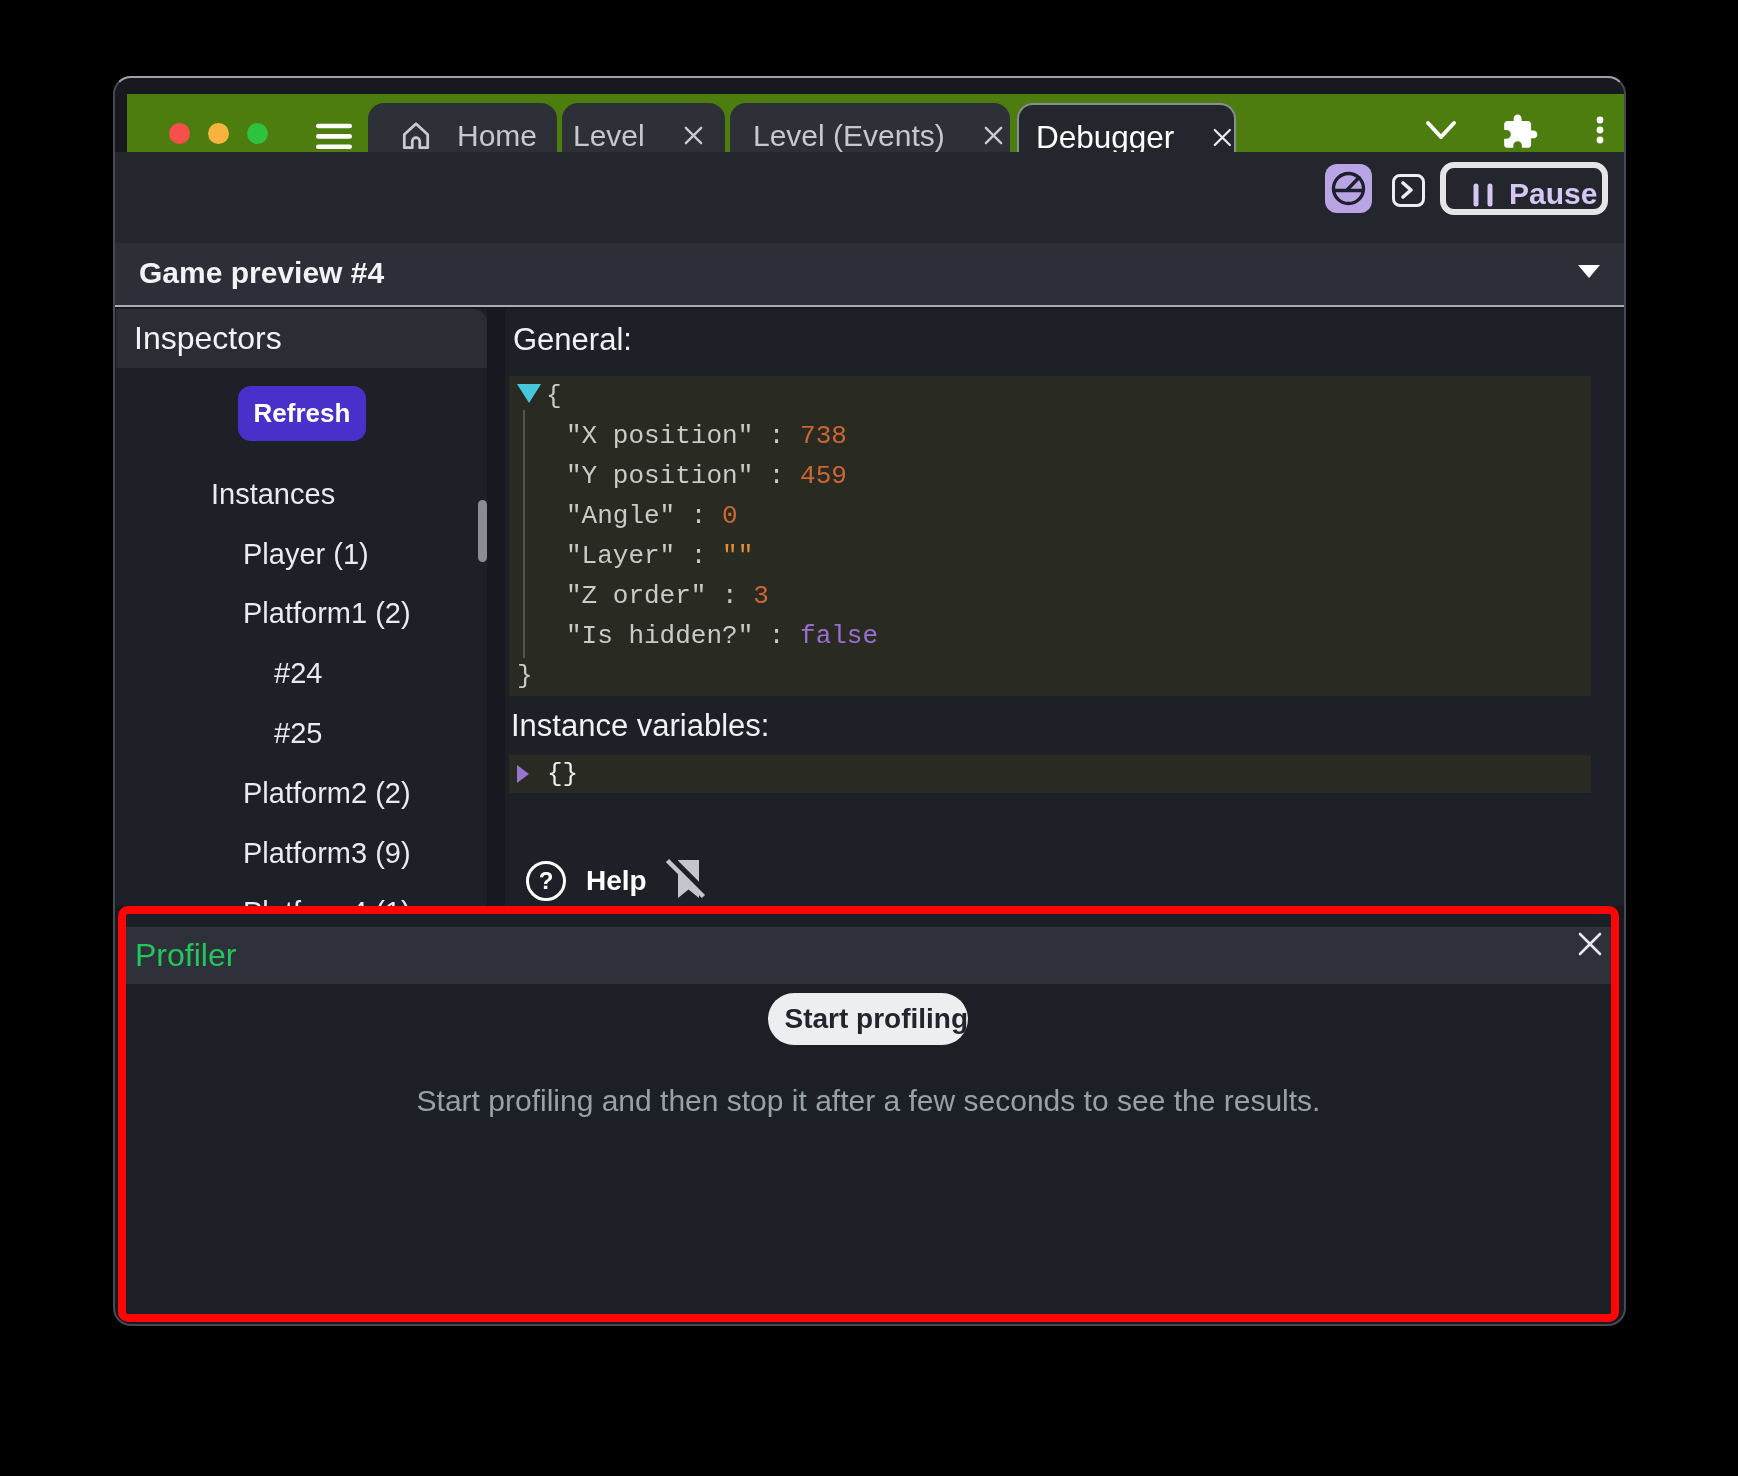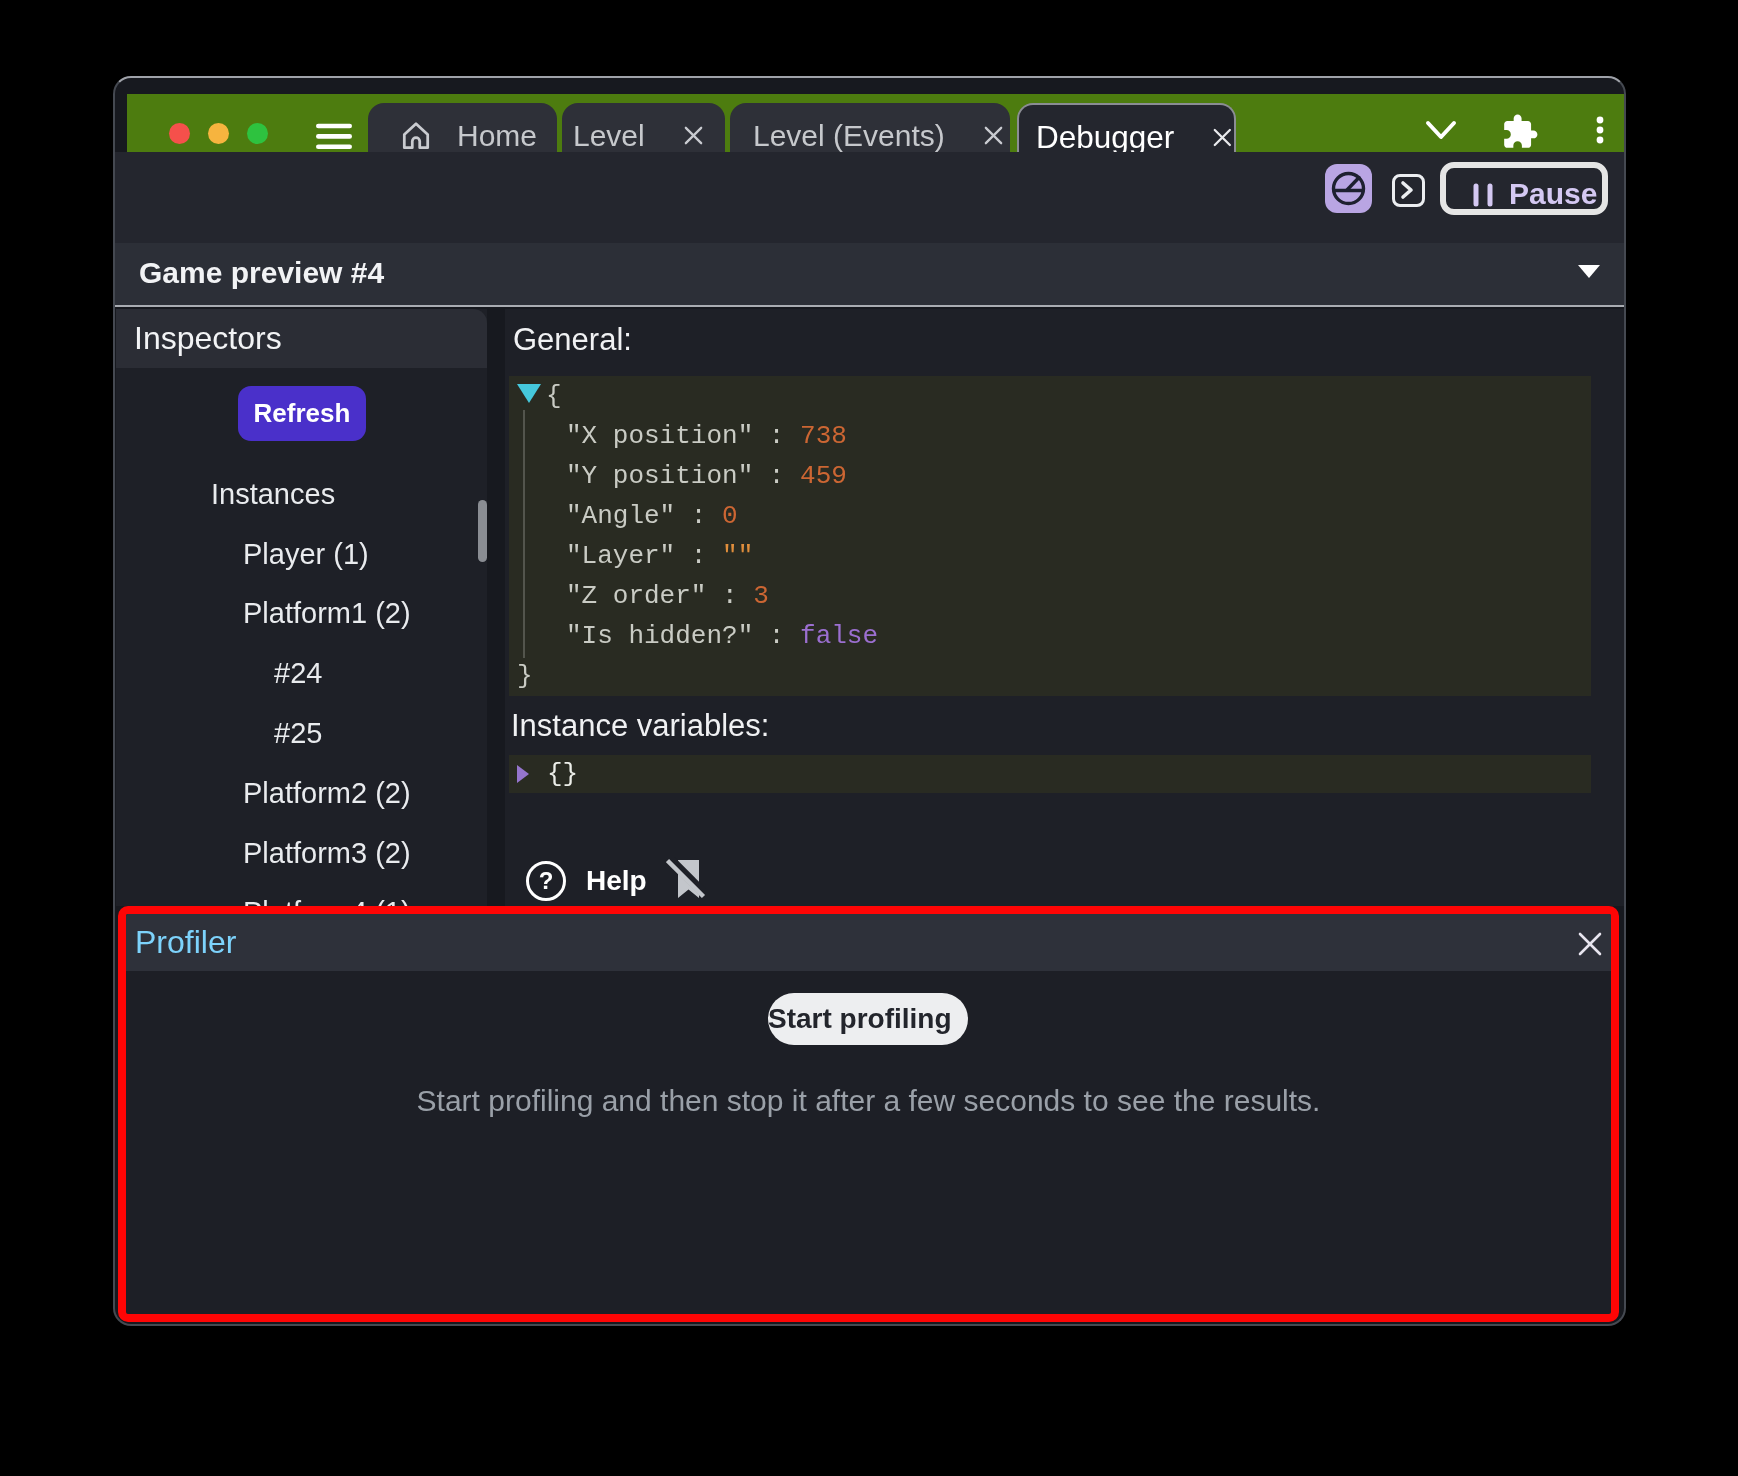--- a/index.html
+++ b/index.html
@@ -31,24 +31,24 @@
   font-family:"Liberation Mono",monospace; font-size:26px; color:#c9cbc4; }
 .jline { position:absolute; left:0; white-space:pre; line-height:40px; height:40px; }
 .varsbox { position:absolute; left:4px; top:446px; width:1082px; height:38px; background:#292b22;
   font-family:"Liberation Mono",monospace; font-size:26px; color:#eceee9; }
 .num { color:#cc6633; }
 .str { color:#e08e3c; }
 .bool { color:#9b6fd0; }
 
 .profiler { position:absolute; left:3px; top:828px; width:1501px; height:416px;
   border:8px solid #ff0505; border-radius:10px; background:#1d1f26; overflow:hidden; }
-.prof-head { position:absolute; left:0; top:0; width:100%; height:57px; background:#2e313a;
-  color:#7dd3fc; font-size:32px; line-height:57px; padding-left:9px; }
+.prof-head { position:absolute; left:0; top:13px; width:100%; height:57px; background:#2e313a;
+  color:#22c55e; font-size:32px; line-height:57px; padding-left:9px; }
 .startbtn { position:absolute; left:642px; top:79px; width:200px; height:52px; background:#edeef0;
-  border-radius:26px; color:#23252c; font-size:28px; font-weight:bold; text-align:left; line-height:52px; }
+  border-radius:26px; color:#23252c; font-size:28px; font-weight:bold; text-align:right; line-height:52px; }
 .caption { position:absolute; left:0; top:170px; width:100%; text-align:center; color:#9aa0a8; font-size:30px; }
 </style>
 </head>
 <body>
 <div class="window">
 
   <div class="titlebar">
     <div class="light" style="left:41.5px; background:#f5504b;"></div>
     <div class="light" style="left:80.5px; background:#f6b43f;"></div>
     <div class="light" style="left:119.5px; background:#2ec23f;"></div>
@@ -140,21 +140,21 @@
 
   <div class="leftpanel">
     <div class="lp-head">Inspectors</div>
     <div class="refresh">Refresh</div>
     <div class="li" style="left:95px;  top:153px;">Instances</div>
     <div class="li" style="left:127px; top:213px;">Player (1)</div>
     <div class="li" style="left:127px; top:272px;">Platform1 (2)</div>
     <div class="li" style="left:158px; top:332px;">#24</div>
     <div class="li" style="left:158px; top:392px;">#25</div>
     <div class="li" style="left:127px; top:452px;">Platform2 (2)</div>
-    <div class="li" style="left:127px; top:512px;">Platform3 (2)</div>
+    <div class="li" style="left:127px; top:512px;">Platform3 (9)</div>
     <div class="li" style="left:127px; top:571px;">Platform4 (1)</div>
     <div class="abs" style="left:362px; top:191px; width:9px; height:62px; background:#8a8d93; border-radius:5px;"></div>
   </div>
 
   <div class="rightpane">
     <div class="seclabel" style="left:8px; top:13px;">General:</div>
     <div class="jsonbox">
       <svg class="abs" style="left:7px; top:7px;" width="26" height="21" viewBox="0 0 26 21">
         <polygon points="1,1 25,1 13,20" fill="#45c8dc"></polygon>
       </svg>

